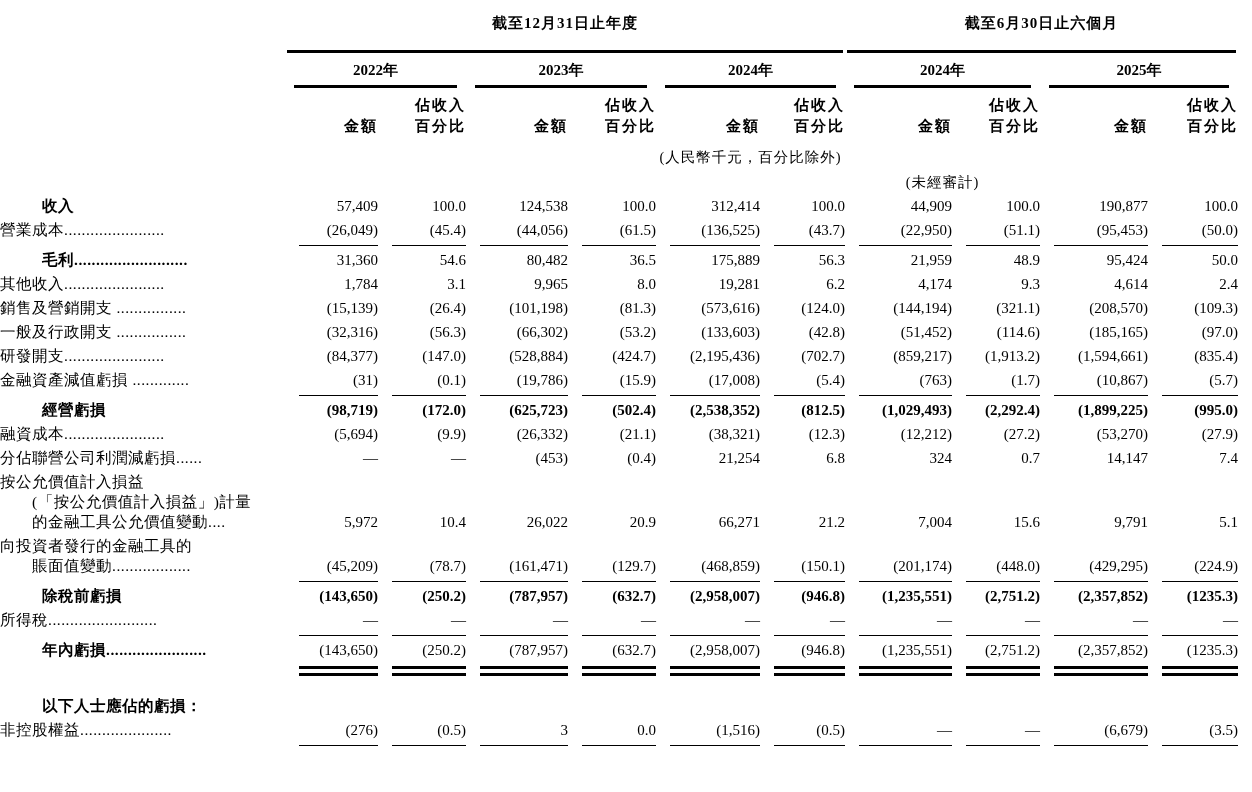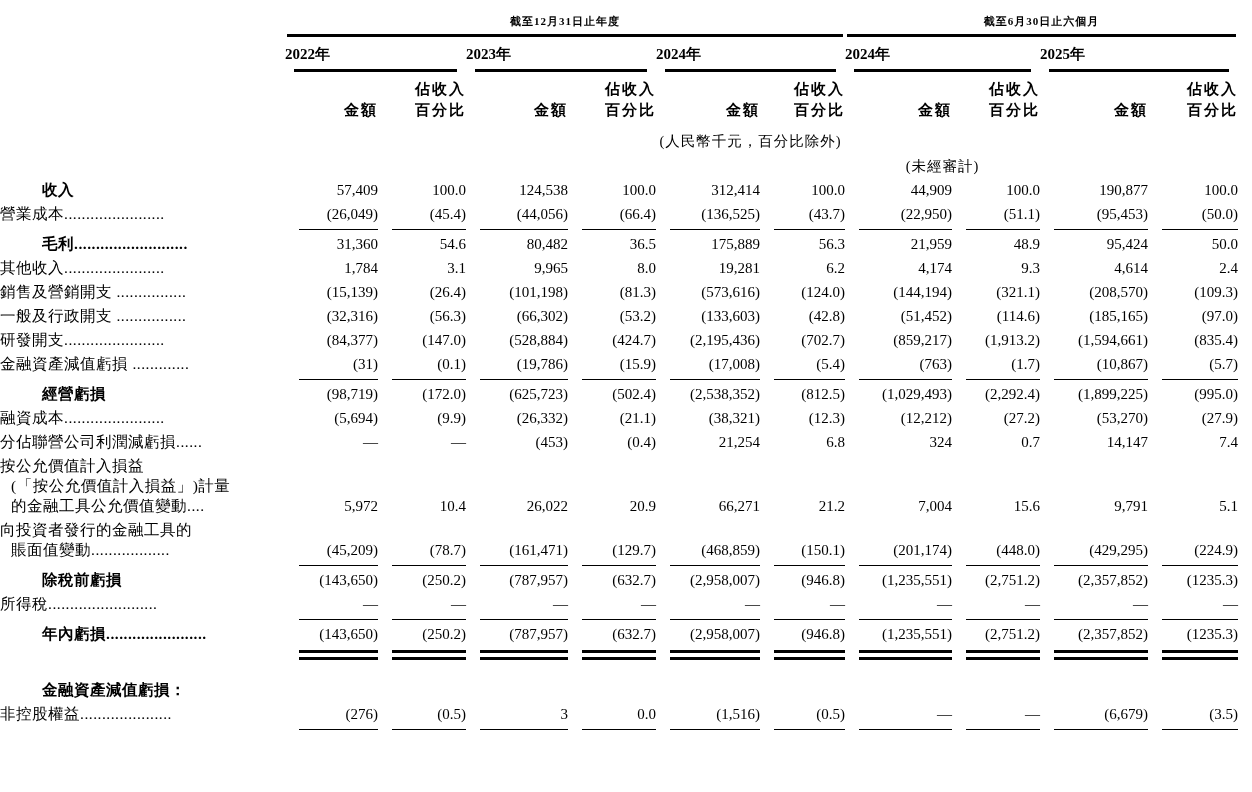--- a/index.html
+++ b/index.html
@@ -2,39 +2,39 @@
 <html><head>
 <meta charset="utf-8">
 <style>
   html,body{margin:0;padding:0;background:#fff;color:#000;}
   body{width:1252px;height:792px;overflow:hidden;
        font-family:"Liberation Serif","DejaVu Serif",serif;}
   .wrap{padding:6px 14px 0 0;}
   table{border-collapse:collapse;table-layout:fixed;width:1238px;}
   td,th{padding:0;font-weight:normal;}
   
-  .ghead{font-weight:bold;text-align:center;font-size:11px;letter-spacing:1px;padding-top:8px;padding-bottom:4px;}
-  .year{font-weight:bold;text-align:left;font-size:15px;padding:7px 0 4px 0;}
+  .ghead{font-weight:bold;text-align:center;font-size:15px;letter-spacing:1px;padding-top:8px;padding-bottom:16px;}
+  .year{font-weight:bold;text-align:center;font-size:15px;padding:7px 0 4px 0;}
   .chead{font-weight:bold;text-align:right;vertical-align:bottom;font-size:15px;letter-spacing:2px;line-height:21px;padding:6px 0 3px 0;}
   .note{text-align:center;font-size:14.5px;letter-spacing:1px;}
   .noterow1 td{padding-top:8px;padding-bottom:2px;}
   .noterow2 td{padding-top:4px;padding-bottom:2px;}
   
   .grule{border-top:3px solid #000;margin:1px 2px 1px 2px;height:0;}
   .yrule{margin-left:9px;margin-right:9px;}
   .rrow td{padding:0;}
   .rl{border-top:1.5px solid #000;margin:3px 0 2px 14px;height:0;}
   .rl.dbl{border-top:3px solid #000;border-bottom:3px solid #000;height:4px;margin-top:4px;margin-bottom:3px;}
   
   tbody td{vertical-align:bottom;padding:2px 0;line-height:20px;}
   .label-cell{font-size:15.5px;letter-spacing:0.5px;white-space:nowrap;overflow:hidden;}
-  .label-cell .cont{padding-left:11px;}
+  .label-cell .cont{padding-left:32px;}
   .num{text-align:right;font-size:15px;}
   .b{font-weight:bold;margin-left:42px;}
-  tr.vb td.num{font-weight:normal;}
+  tr.vb td.num{font-weight:bold;}
   .gap td{padding:0;height:15px;}
 </style>
 </head>
 <body>
 
 <div class="wrap">
 <table>
   <colgroup>
     <col style="width:285px">
         <col style="width:93px">
@@ -129,21 +129,21 @@
           <td class="num">190,877</td>
           <td class="num">100.0</td>
         </tr>
         <tr class="data">
           <td class="label-cell">
             <div>營業成本.......................</div>
           </td>
           <td class="num">(26,049)</td>
           <td class="num">(45.4)</td>
           <td class="num">(44,056)</td>
-          <td class="num">(66.4)</td>
+          <td class="num">(61.5)</td>
           <td class="num">(136,525)</td>
           <td class="num">(43.7)</td>
           <td class="num">(22,950)</td>
           <td class="num">(51.1)</td>
           <td class="num">(95,453)</td>
           <td class="num">(50.0)</td>
         </tr>
         <tr class="rrow">
           <td></td>
           <td>
@@ -520,21 +520,21 @@
           </td>
           <td>
             <div class="rl dbl"></div>
           </td>
         </tr>
         <tr class="gap">
           <td colspan="11"></td>
         </tr>
         <tr class="data">
           <td class="label-cell">
-            <div class="b">金融資產減值虧損：</div>
+            <div class="b">以下人士應佔的虧損：</div>
           </td>
           <td class="num"></td>
           <td class="num"></td>
           <td class="num"></td>
           <td class="num"></td>
           <td class="num"></td>
           <td class="num"></td>
           <td class="num"></td>
           <td class="num"></td>
           <td class="num"></td>

